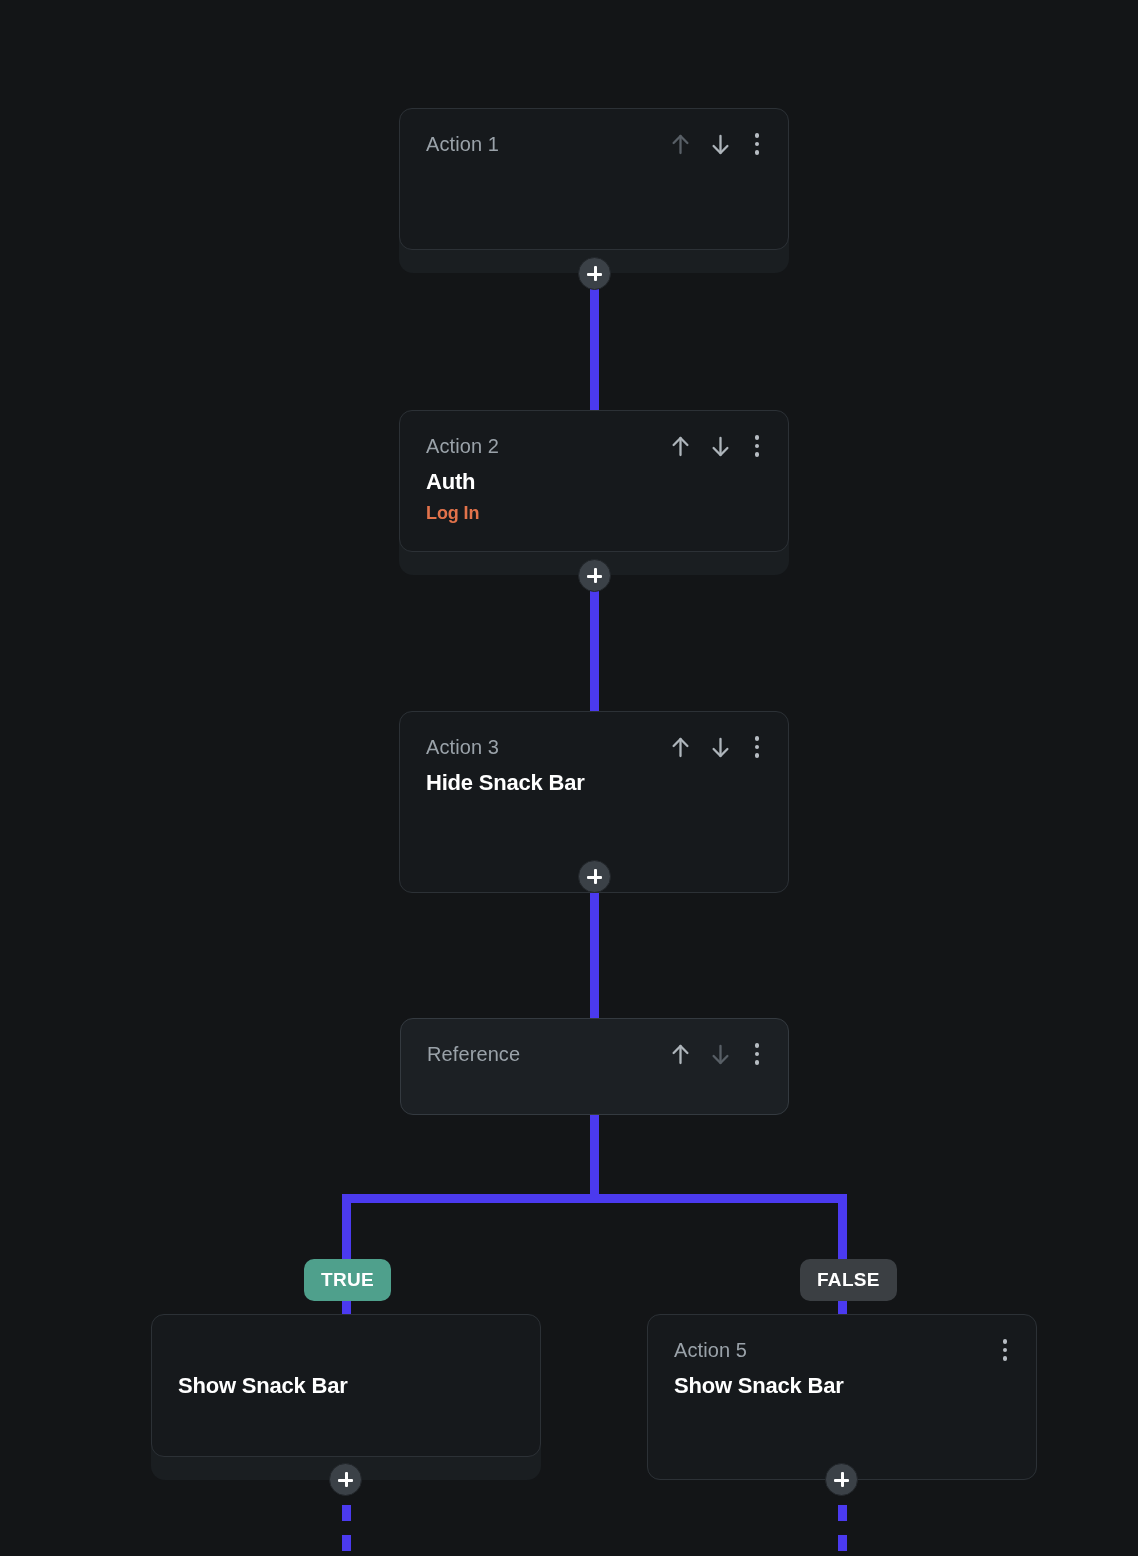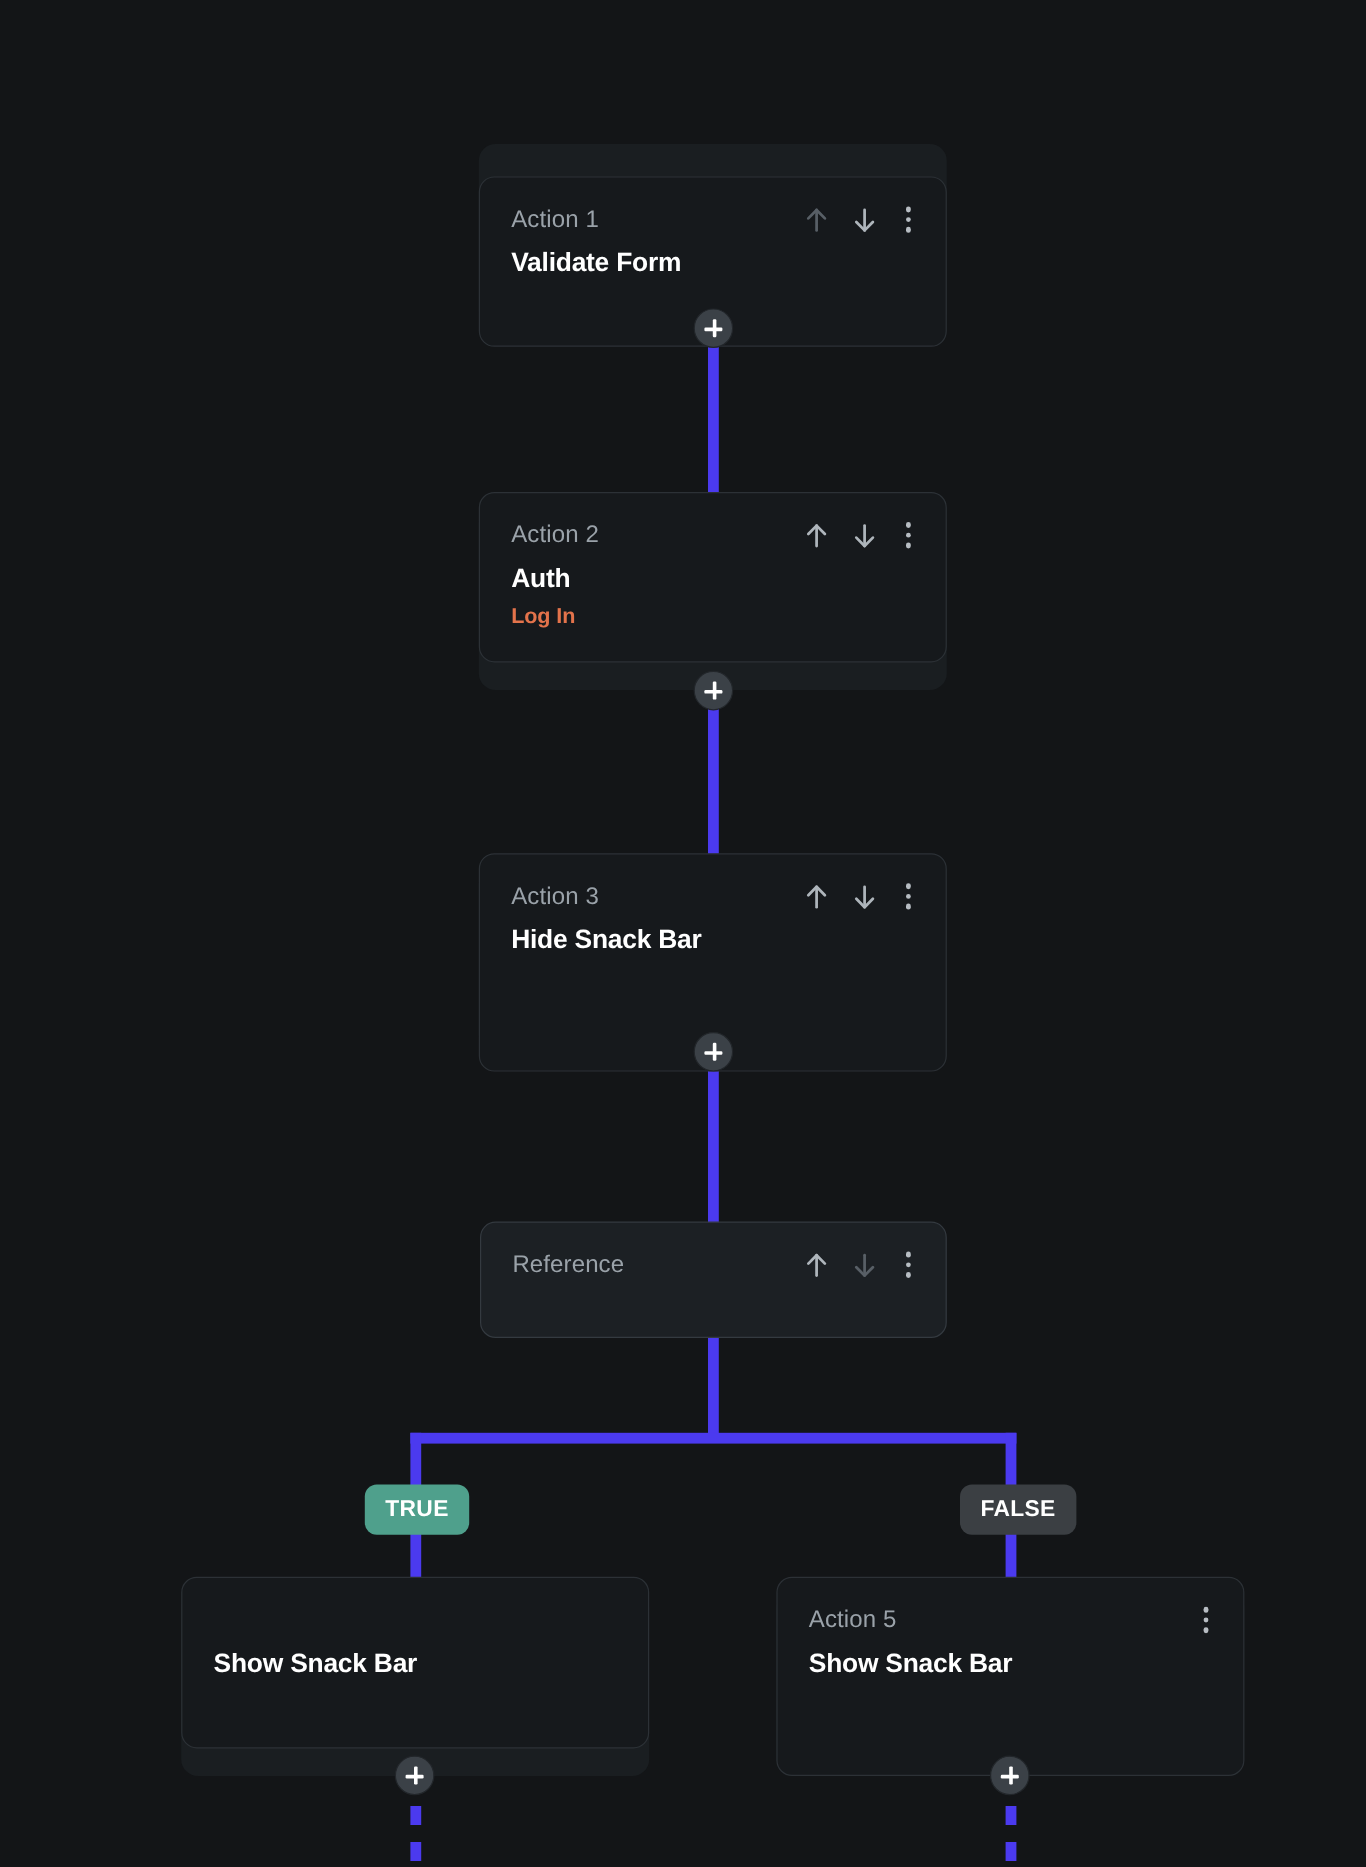--- a/index.html
+++ b/index.html
@@ -161,20 +161,21 @@
     display: flex;
     align-items: center;
     justify-content: center;
     padding: 0 17px;
     border-radius: 10px;
     font-size: 19px;
     font-weight: bold;
     color: #ffffff;
     letter-spacing: .3px;
     z-index: 5;
+    margin-top: 22px;
   }
   .badge-true  { background: #4fa08c; }
   .badge-false { background: #3b3f43; }
 </style>
 </head>
 <body>
 
 <div id="canvas">
 
   <div class="conn conn-v" style="left:590px; top:272px; height:148px;"></div>
@@ -190,21 +191,21 @@
 
   <div class="conn-dashed" style="left:342px; top:1505px; height:51px;"></div>
   <div class="conn-dashed" style="left:838px; top:1505px; height:51px;"></div>
 
   <div class="halo" style="left:399px; top:120px; width:390px; height:153px;"></div>
   <div class="halo" style="left:399px; top:422px; width:390px; height:153px;"></div>
   <div class="halo" style="left:399px; top:723px; width:390px; height:153px;"></div>
   <div class="halo" style="left:151px; top:1326px; width:390px; height:154px;"></div>
   <div class="halo" style="left:647px; top:1326px; width:390px; height:154px;"></div>
 
-  <div class="card" style="left:399px; top:108px; width:390px; height:142px;margin-top:39px;">
+  <div class="card" style="left:399px; top:108px; width:390px; height:142px;">
     <div class="card-head">
       <div class="card-kicker">Action 1</div>
       <div class="card-tools">
         <div class="icon-btn">
           <svg width="21" height="23" viewBox="0 0 21 23">
             <path d="M10.5 3 L10.5 20" stroke="#585f66" stroke-width="2.3" fill="none" stroke-linecap="round"></path>
             <path d="M3.6 10 L10.5 3 L17.4 10" stroke="#585f66" stroke-width="2.3" fill="none" stroke-linecap="round" stroke-linejoin="round"></path>
           </svg>
         </div>
         <div class="icon-btn">
@@ -213,21 +214,20 @@
             <path d="M3.6 13 L10.5 20 L17.4 13" stroke="#aeb5bb" stroke-width="2.3" fill="none" stroke-linecap="round" stroke-linejoin="round"></path>
           </svg>
         </div>
         <div class="dots">
           <i></i>
             <i></i>
             <i></i>
         </div>
       </div>
     </div>
-    <div class="card-title">Validate Form</div>
   </div>
   <div class="plus" style="left:578px; top:257px;"></div>
 
   <div class="card" style="left:399px; top:410px; width:390px; height:142px;">
     <div class="card-head">
       <div class="card-kicker">Action 2</div>
       <div class="card-tools">
         <div class="icon-btn">
           <svg width="21" height="23" viewBox="0 0 21 23">
             <path d="M10.5 3 L10.5 20" stroke="#aeb5bb" stroke-width="2.3" fill="none" stroke-linecap="round"></path>

